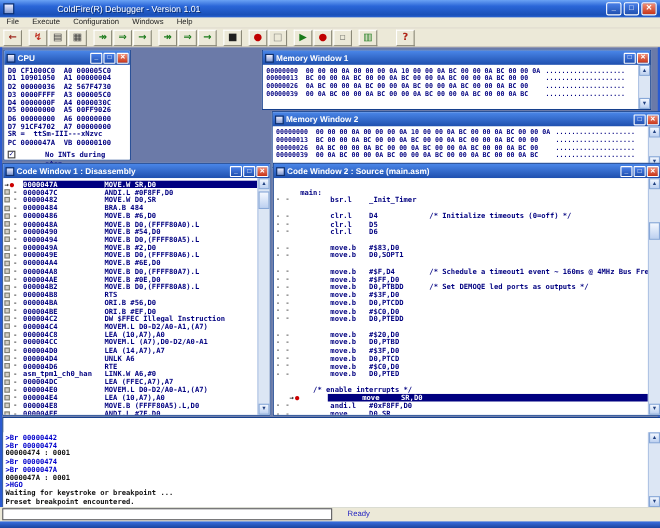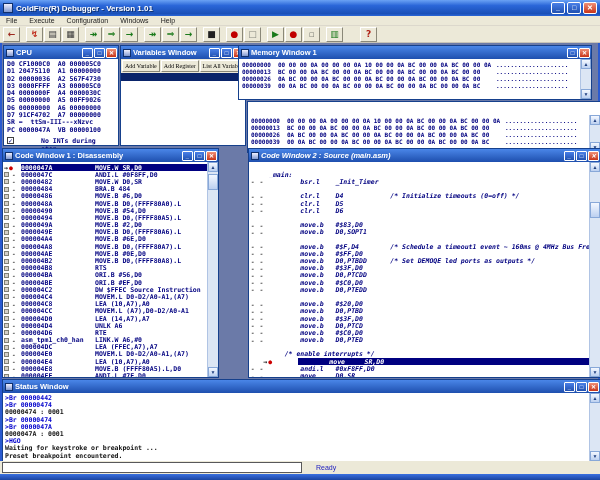--- a/index.html
+++ b/index.html
@@ -1,20 +1,20 @@
 <!DOCTYPE html>
 <html><head>
 <meta charset="utf-8">
 <style>
   *{margin:0;padding:0;box-sizing:border-box;}
   html,body{width:600px;height:480px;overflow:hidden;background:#ece9d8;font-family:"Liberation Sans",sans-serif;}
   .titlebar{position:absolute;left:0;top:0;width:600px;height:16px;display:flex;align-items:center;padding:0 3px;
     background:linear-gradient(180deg,#6aa2f4 0%,#2a66d8 35%,#1a50b8 85%,#2a66d8 100%);}
   .appicon{width:10px;height:10px;background:linear-gradient(#f0f0ff,#8098d0);border:1px solid #10306c;margin-right:3px;}
-  .ttext{flex:1;color:#fff;font-size:8px;font-weight:bold;text-shadow:1px 1px 0 #10306c;white-space:nowrap;}
+  .ttext{flex:1;color:#fff;font-size:8px;font-weight:normal;text-shadow:1px 1px 0 #10306c;white-space:nowrap;margin-left:36px;}
   .wbtn{width:14px;height:12px;margin-left:2px;border:1px solid #fff;border-radius:2px;color:#fff;font-size:7px;line-height:10px;text-align:center;font-weight:bold;}
   .wbtn.min,.wbtn.max{background:linear-gradient(#4a80e8,#2050b0);}
   .wbtn.close{background:linear-gradient(#f09078,#c83418);}
   .menubar{position:absolute;left:0;top:16px;width:600px;height:10px;background:#ece9d8;display:flex;border-bottom:1px solid #dcd8cc;}
   .menuitem{font-size:7px;line-height:10px;padding:0 6px;color:#222;}
   .toolbar{position:absolute;left:0;top:26px;width:600px;height:17px;background:#ece9d8;border-bottom:1px solid #c8c4b8;display:flex;align-items:center;padding-left:3px;}
   .tb{width:17px;height:15px;margin-right:1px;flex:0 0 auto;background:#ece9d8;border:1px solid;border-color:#fff #8a8878 #8a8878 #fff;
     font-size:9px;line-height:12px;text-align:center;font-weight:bold;font-family:"DejaVu Sans",sans-serif;}
   .gapL{margin-left:5px;} .gapXL{margin-left:16px;}
   .mdi{position:absolute;left:0;top:43px;width:600px;height:418px;background:#6b7aa8;border-left:2px solid #2a5ad0;border-right:2px solid #2a5ad0;}
@@ -74,22 +74,22 @@
   .statusrow{position:absolute;left:0;top:461px;width:600px;height:13px;background:#ece9d8;}
   .cmdinput{position:absolute;left:2px;top:1px;width:300px;height:11px;background:#fff;border:1px solid #58585a;font-size:6.5px;font-family:"DejaVu Sans Mono",monospace;}
   .readyarea{position:absolute;left:304px;top:0;right:0;height:13px;}
   .readytext{font-size:7px;color:#2020c0;padding-left:12px;line-height:13px;}
   .bstrip{position:absolute;left:0;top:474px;width:600px;height:6px;background:linear-gradient(180deg,#3a70e0,#1a44a0);}
   
   #win-cpu{left:1px;top:2px;width:116px;height:101px;}
   #win-vars{left:118px;top:2px;width:126px;height:101px;}
   #win-mem1{left:236px;top:2px;width:354px;height:55px;}
   #win-mem2{left:245px;top:58px;width:354px;height:52px;}
-  #win-code1{left:0px;top:105px;width:217px;height:230px;}
-  #win-code2{left:246px;top:105px;width:353px;height:230px;font-style:italic;}
+  #win-code1{left:0px;top:105px;width:244px;height:230px;}
+  #win-code2{left:246px;top:105px;width:353px;height:230px;}
   #win-status{left:0px;top:336px;width:599px;height:83px;}
 </style>
 </head>
 <body>
 
 <div class="titlebar">
   <div class="appicon"></div>
   <div class="ttext">ColdFire(R) Debugger - Version 1.01</div>
   <div class="wbtn min">_</div>
   <div class="wbtn max">□</div>
@@ -151,58 +151,37 @@
       <div class="wicon"></div>
       <div class="wtext">CPU</div>
       <div class="cbtn min">_</div>
       <div class="cbtn max">□</div>
       <div class="cbtn close">✕</div>
     </div>
     <div class="cpu-body">
       <div>
 
       <div class="cpu-line">D0 CF1000C0  A0 000005C0</div>
-          <div class="cpu-line">D1 20475110  A1 00000000</div>
+          <div class="cpu-line">D1 10901050  A1 00000004</div>
           <div class="cpu-line">D2 00000036  A2 567F4730</div>
           <div class="cpu-line">D3 0000FFFF  A3 000005C0</div>
           <div class="cpu-line">D4 0000000F  A4 0000030C</div>
           <div class="cpu-line">D5 00000000  A5 00FF9026</div>
           <div class="cpu-line">D6 00000000  A6 00000000</div>
           <div class="cpu-line">D7 91CF4702  A7 00000000</div>
           <div class="cpu-line">SR =  ttSm-III---xNzvc</div>
           <div class="cpu-line">PC 0000047A  VB 00000100</div>
         </div>
       <div class="cpu-check">
         <div class="cbox">✓</div>
         <div class="clabel">No INTs during step</div>
       </div>
     </div>
   </div>
 
-  <div class="win" id="win-vars">
-    <div class="wtitle">
-      <div class="wicon"></div>
-      <div class="wtext">Variables Window</div>
-      <div class="cbtn min">_</div>
-      <div class="cbtn max">□</div>
-      <div class="cbtn close">✕</div>
-    </div>
-    <div class="var-tools">
-      <div style="display:flex">
-
-      <div class="vbtn">Add Variable</div>
-          <div class="vbtn">Add Register</div>
-          <div class="vbtn">List All Variables</div>
-        </div>
-      <div class="vdrop">▼</div>
-    </div>
-    <div class="var-list">
-      <div class="var-sel"></div>
-    </div>
-  </div>
 
   <div class="win" id="win-mem1">
     <div class="wtitle">
       <div class="wicon"></div>
       <div class="wtext">Memory Window 1</div>
       <div class="cbtn max">□</div>
       <div class="cbtn close">✕</div>
     </div>
     <div class="mem-body">
 
@@ -230,20 +209,26 @@
           <span class="mascii">....................</span>
         </div>
       </div>
     <div class="vscroll">
       <div class="sbtn up">▲</div>
       <div class="sbtn down">▼</div>
     </div>
   </div>
 
   <div class="win" id="win-mem2">
+    <div class="wtitle">
+      <div class="wicon"></div>
+      <div class="wtext">Memory Window 2</div>
+      <div class="cbtn max">□</div>
+      <div class="cbtn close">✕</div>
+    </div>
     <div class="mem-body">
 
         <div class="mrow">
           <span class="maddr">00000000</span>
           <span class="mhex">00 00 00 0A 00 00 00 0A 10 00 00 0A BC 00 00 0A BC 00 00 0A</span>
           <span class="mascii">....................</span>
         </div>
 
         <div class="mrow">
           <span class="maddr">00000013</span>
@@ -377,21 +362,21 @@
 
         <div class="crow">
           <span class="cgut"><span class="gsq"></span><span class="gdash">-</span></span>
           <span class="caddr">000004BE</span>
           <span class="cinstr">ORI.B #EF,D0</span>
         </div>
 
         <div class="crow">
           <span class="cgut"><span class="gsq"></span><span class="gdash">-</span></span>
           <span class="caddr">000004C2</span>
-          <span class="cinstr">DW $FFEC Source Instruction</span>
+          <span class="cinstr">DW $FFEC Illegal Instruction</span>
         </div>
 
         <div class="crow">
           <span class="cgut"><span class="gsq"></span><span class="gdash">-</span></span>
           <span class="caddr">000004C4</span>
           <span class="cinstr">MOVEM.L D0-D2/A0-A1,(A7)</span>
         </div>
 
         <div class="crow">
           <span class="cgut"><span class="gsq"></span><span class="gdash">-</span></span>
@@ -627,27 +612,20 @@
         </div>
       </div>
     <div class="vscroll">
       <div class="sbtn up">▲</div>
       <div class="sthumb" style="top:40px"></div>
       <div class="sbtn down">▼</div>
     </div>
   </div>
 
   <div class="win" id="win-status">
-    <div class="wtitle">
-      <div class="wicon"></div>
-      <div class="wtext">Status Window</div>
-      <div class="cbtn min">_</div>
-      <div class="cbtn max">□</div>
-      <div class="cbtn close">✕</div>
-    </div>
     <div class="stat-body">
 
         <div class="sline cmd">&gt;Br 00000442</div>
 
         <div class="sline cmd">&gt;Br 00000474</div>
 
         <div class="sline">00000474 : 0001</div>
 
         <div class="sline cmd">&gt;Br 00000474</div>
 

